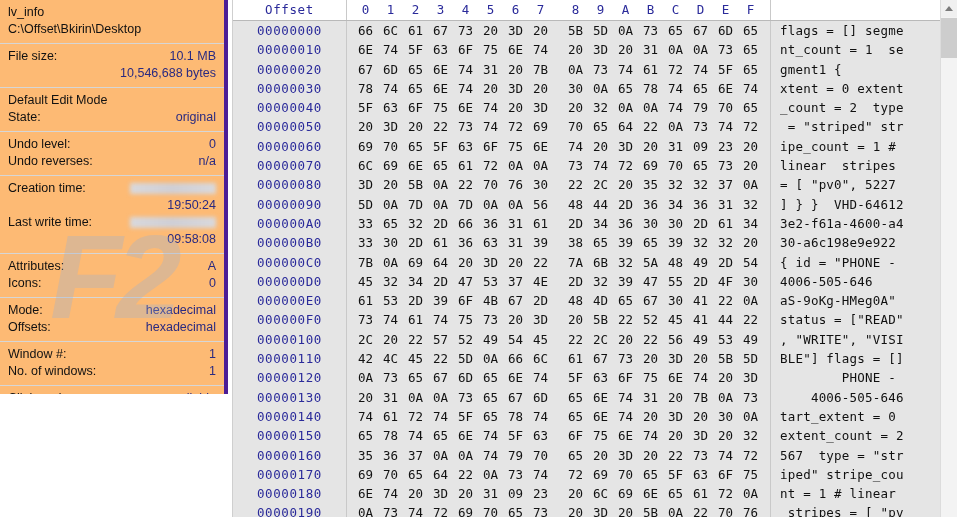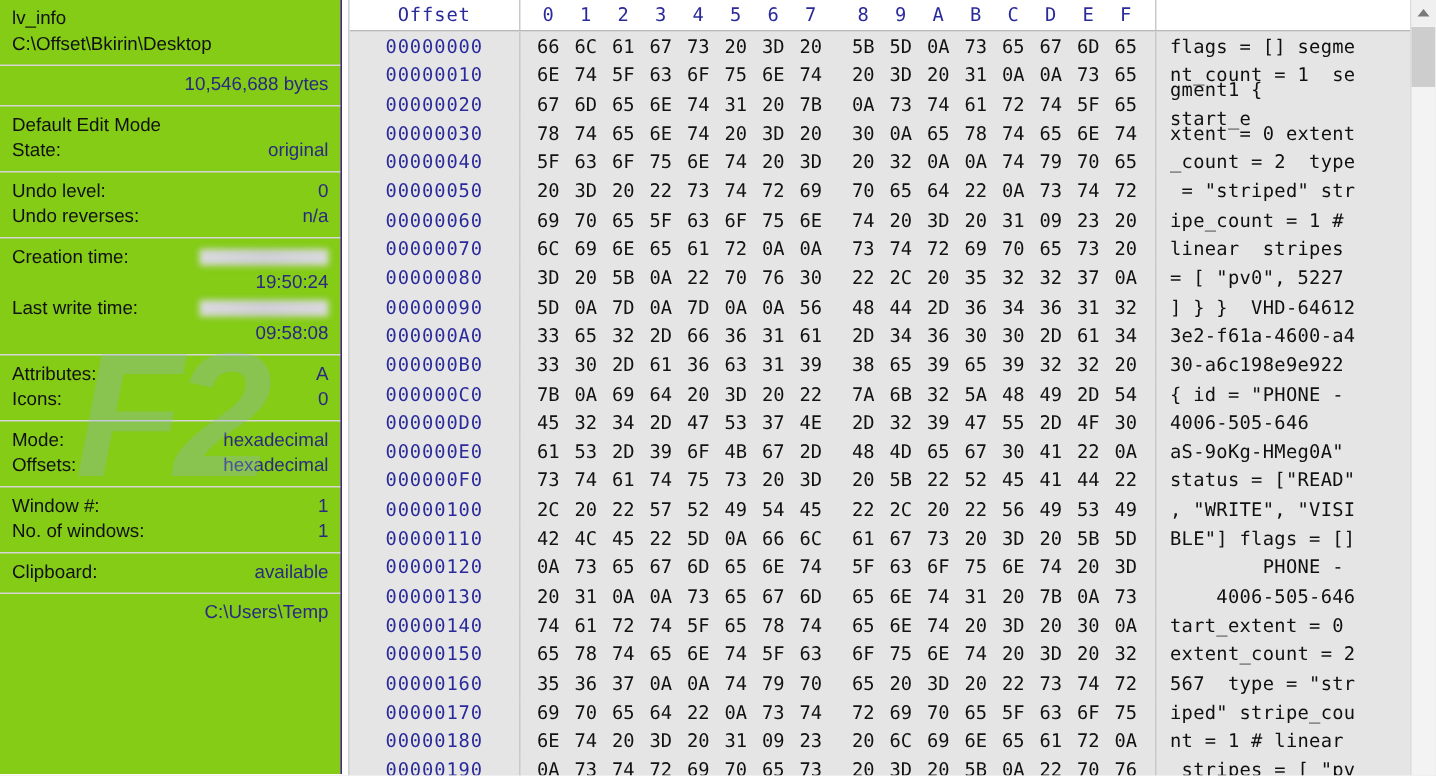--- a/index.html
+++ b/index.html
@@ -13,23 +13,23 @@
   #app{
     width:957px;height:517px;
     display:flex;
     position:relative;
     box-sizing:border-box;
   }
 
   
   #sidebar{
     width:228px;
-    height:516px;
-    background:#84cc16;
-    border-right:1px solid #4c1d95;
+    height:394px;
+    background:#fdba74;
+    border-right:4px solid #4c1d95;
     box-sizing:border-box;
     position:relative;
     overflow:hidden;
     flex:0 0 228px;
   }
   .sb-group{
     padding:4px 8px 5px 8px;
     border-bottom:1px solid #d6d6d6;
   }
   .sb-group.nobord{border-bottom:none;}
@@ -86,21 +86,20 @@
     border-bottom:1px solid #b9b9b9;
     height:20px;
     display:flex;
     align-items:center;
     background:#ffffff;
     position:relative;
     z-index:3;
   }
   .rowline{
     display:flex;
-    align-items:center;
     height:19.3px;
     position:relative;
     z-index:3;
   }
   .off-cell{
     width:113px;
     flex:0 0 113px;
     color:#2a2a9a;
     text-align:center;
     letter-spacing:0.6px;
@@ -208,20 +207,24 @@
 <div id="app">
 
   <div id="sidebar">
     <div class="sb-group">
       <div class="sb-title">lv_info</div>
       <div class="sb-title">C:\Offset\Bkirin\Desktop</div>
     </div>
     <div id="sb-groups">
         <div class="sb-group">
           <div class="sb-row">
+            <span class="lab">File size:</span>
+            <span class="val">10.1 MB</span>
+          </div>
+          <div class="sb-row">
             <span class="lab"></span>
             <span class="val">10,546,688 bytes</span>
           </div>
         </div>
         <div class="sb-group">
           <div class="sb-row">
             <span class="lab">Default Edit Mode</span>
             <span class="val"></span>
           </div>
           <div class="sb-row">

